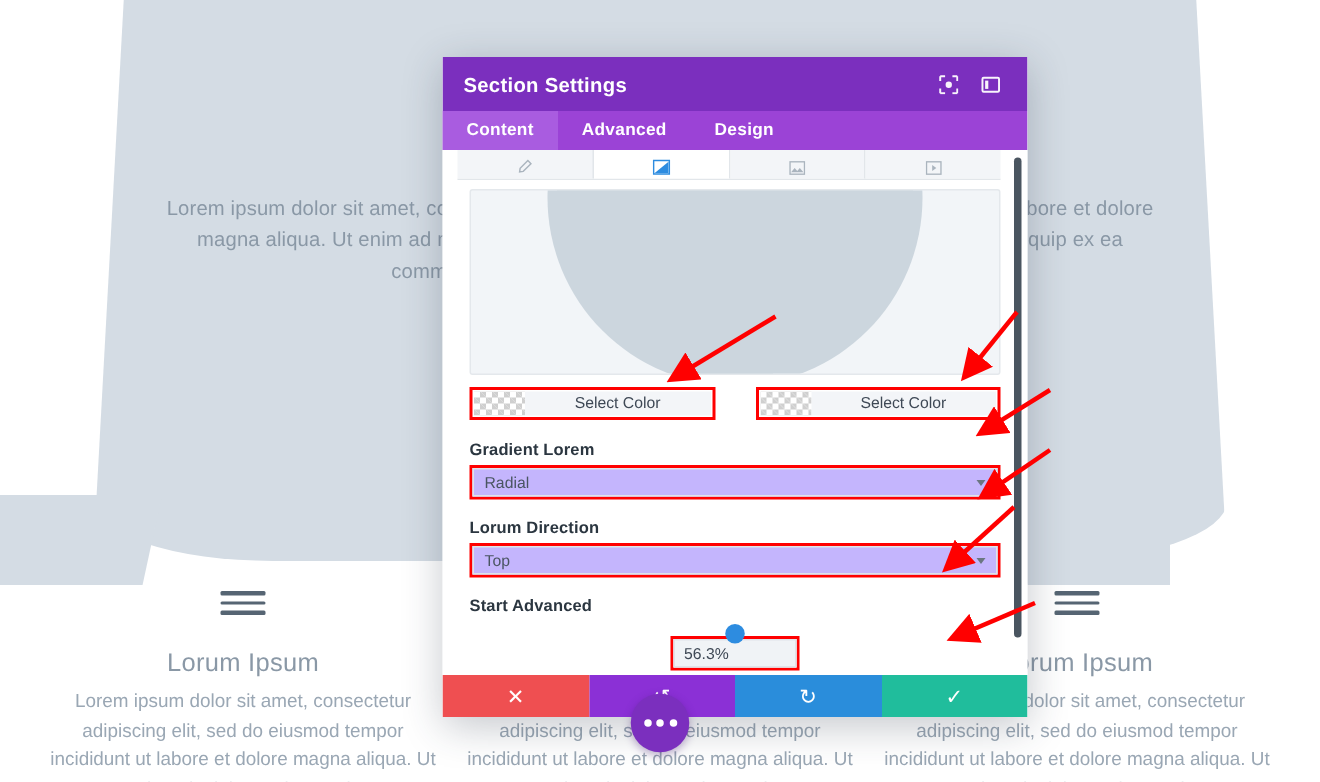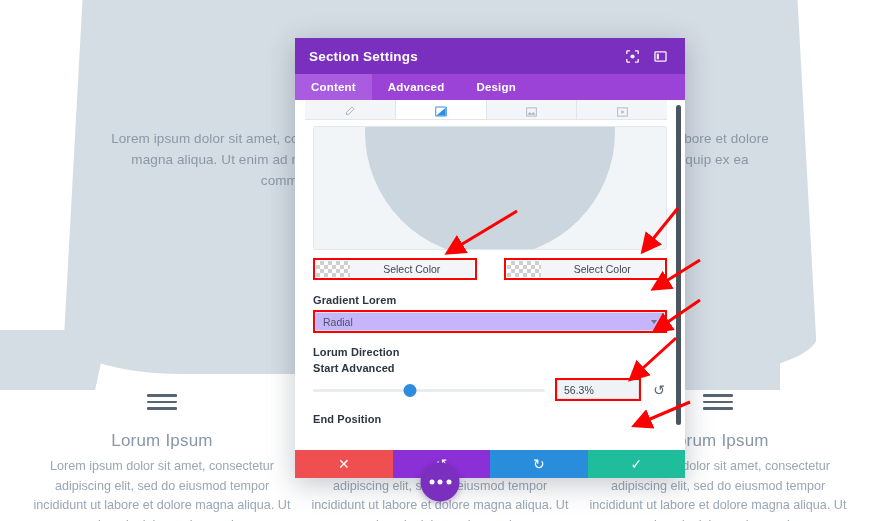--- a/index.html
+++ b/index.html
@@ -252,20 +252,21 @@
     width: 0; height: 0;
     border-left: 3.5px solid transparent;
     border-right: 3.5px solid transparent;
     border-top: 4.5px solid #6b7682;
   }
 
   .slider-row {
     display: flex; align-items: center;
     gap: 10px;
     margin-bottom: 12px;
+    flex-direction: column;
   }
   .slider {
     flex: 1;
     position: relative;
     height: 16px;
   }
   .slider-track {
     position: absolute;
     left: 0; right: 0; top: 7px;
     height: 3px;
@@ -453,20 +454,26 @@
 
         <div class="field-label">Gradient Lorem</div>
         <div class="select-wrap">
           <div class="select-box">
             <span>Radial</span>
             <span class="caret"></span>
           </div>
         </div>
 
         <div class="field-label">Lorum Direction</div>
+        <div class="select-wrap">
+          <div class="select-box">
+            <span>Top</span>
+            <span class="caret"></span>
+          </div>
+        </div>
 
         <div class="field-label">Start Advanced</div>
         <div class="slider-row">
           <div class="slider">
             <div class="slider-track"></div>
             <div class="slider-knob" id="knob-start" style="left: 42%;"></div>
           </div>
           <div class="num-wrap">
             <div class="num-box">56.3%</div>
           </div>

